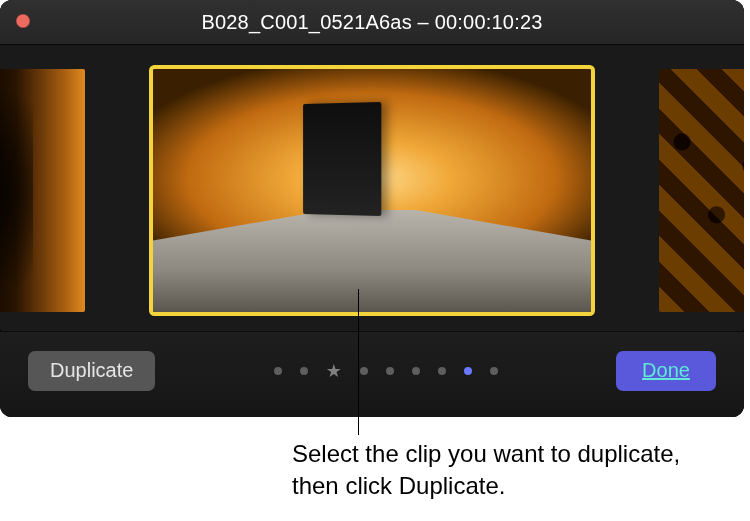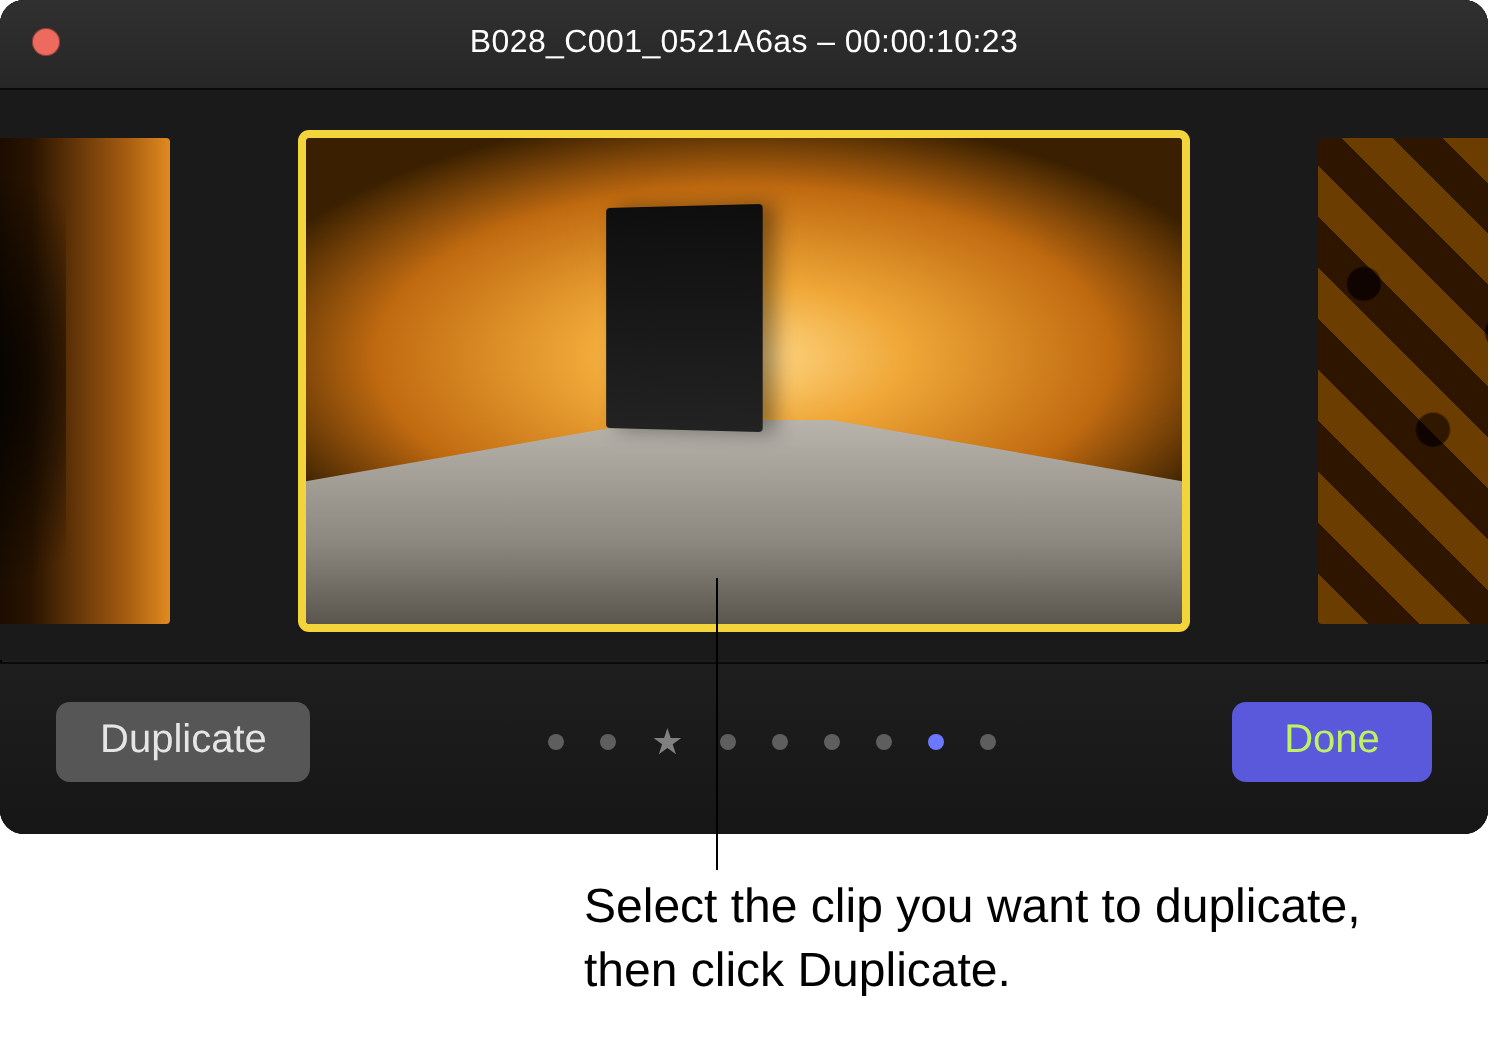--- a/index.html
+++ b/index.html
@@ -24,21 +24,21 @@
     border-radius:12px;
     box-shadow:0 0 0 1px #000 inset;
     overflow:hidden;
   }
   .titlebar{
     height:44px;display:flex;align-items:center;position:relative;
     background:linear-gradient(#303030,#262626);
     border-bottom:1px solid #0a0a0a;
   }
   .traffic{position:absolute;left:16px;top:14px;width:14px;height:14px;border-radius:50%;background:#ed6a5e;box-shadow:0 0 0 .5px rgba(0,0,0,.4) inset;}
-  .title-text{flex:1;text-align:center;color:var(--text-bright);font-size:16px;font-weight:500;letter-spacing:.2px;}
+  .title-text{flex:1;text-align:center;color:var(--text-bright);font-size:20px;font-weight:500;letter-spacing:.2px;}
   .filmstrip{
     position:relative;height:285px;display:flex;align-items:center;justify-content:center;
     background:#1a1a1a;
   }
   .thumb{
     position:absolute;top:24px;height:243px;border-radius:2px;overflow:hidden;
   }
   .thumb.left{left:-30px;width:115px;}
   .thumb.right{right:-30px;width:115px;}
   .thumb.center{left:153px;width:438px;height:243px;box-shadow:0 0 0 4px var(--selection);}
@@ -86,21 +86,21 @@
     background:linear-gradient(#1e1e1e,#161616);
     border-top:1px solid #0a0a0a;
     gap:24px;
   }
   .btn{
     height:40px;padding:0 22px;border-radius:7px;border:none;
     font-size:20px;font-weight:400;cursor:pointer;
     display:flex;align-items:center;justify-content:center;
   }
   .btn-gray{background:var(--btn-gray);color:var(--btn-gray-text);}
-  .btn-accent{background:var(--btn-accent);color:#bef264;min-width:100px;}
+  .btn-accent{background:var(--btn-accent);color:#5eead4;min-width:100px;text-decoration:underline;}
   .dots{display:flex;align-items:center;gap:18px;}
   .dot{width:8px;height:8px;border-radius:50%;background:var(--dot);}
   .dot.active{background:var(--dot-active);}
   .dot.star{width:auto;height:auto;background:none;color:#808080;font-size:18px;line-height:8px;}
   
   .callout-line{
     position:absolute;left:358px;top:289px;width:1px;height:146px;background:var(--annotation);
   }
   .callout-text{
     position:absolute;left:260px;top:438px;width:440px;

